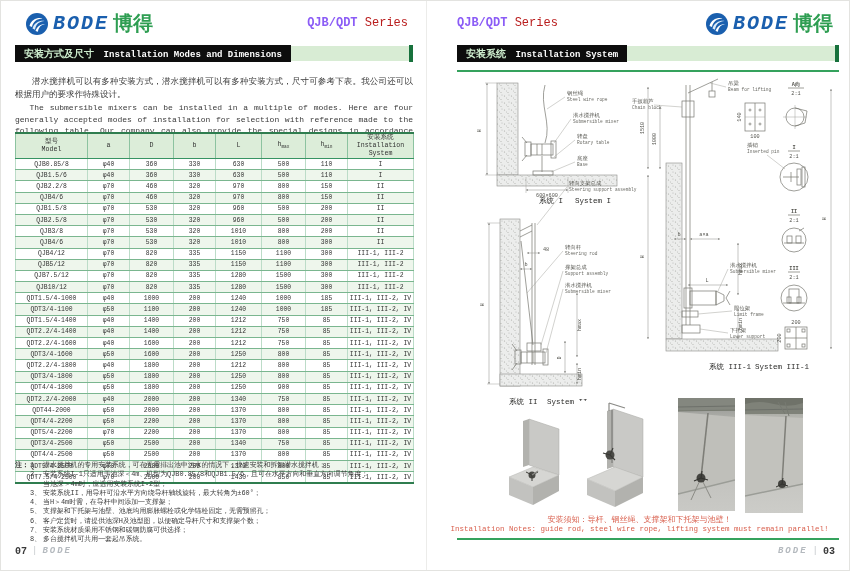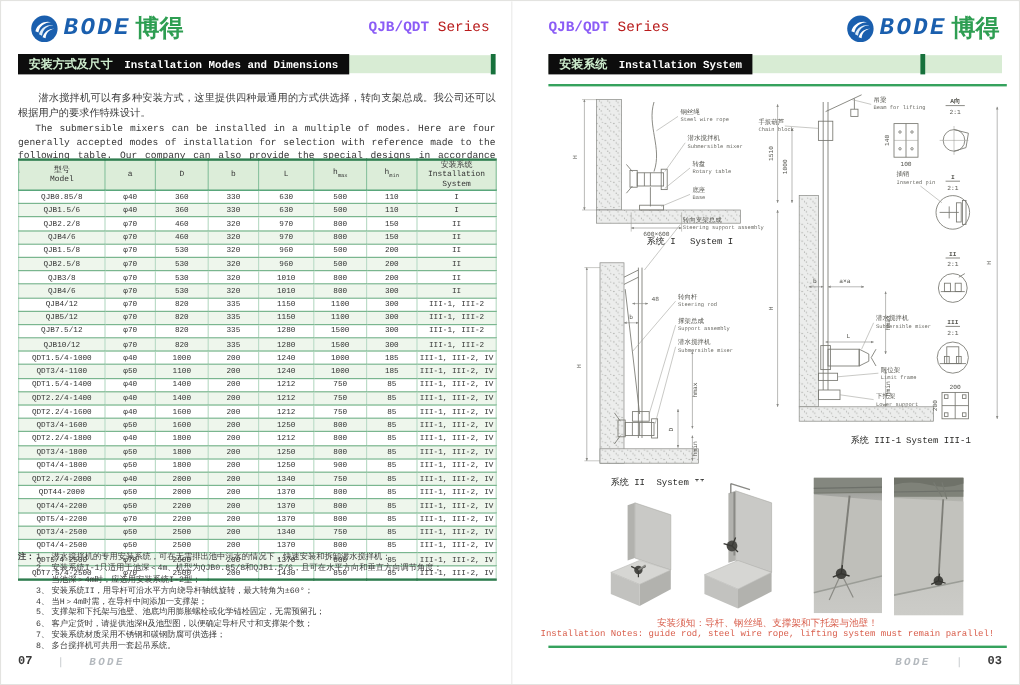--- a/index.html
+++ b/index.html
@@ -43,21 +43,21 @@
   #specTable tbody tr:nth-child(even){background:#eef6ec;}
   #specTable sub{font-size:4.5px;}
 
   
   #notes{position:absolute;left:14px;top:460px;width:400px;color:#3a3a3a;}
   .note-line{font-size:6.9px;line-height:9.3px;white-space:nowrap;}
   .note-line .np{display:inline-block;width:15px;font-weight:bold;}
   .note-line .nn{display:inline-block;width:13px;}
 
   
-  .footer{position:absolute;top:545px;font-size:9px;display:flex;align-items:center;gap:21px;}
+  .footer{position:absolute;top:545px;font-size:9px;display:flex;gap:5px;}
   .footer .pg{font-weight:bold;color:#3a3a3a;font-size:10px;}
   .footer .sep{color:#c5c9cc;font-size:9px;}
   .footer .fbrand{color:#b4b9be;font-weight:bold;letter-spacing:2px;font-style:italic;font-size:9px;}
 
   
   #diagrams{position:absolute;left:20px;top:72px;}
   .dim{stroke:#8a8a86;stroke-width:0.5;}
   .ln{stroke:#76766f;stroke-width:0.7;fill:none;}
   .lnThin{stroke:#9a9a94;stroke-width:0.45;fill:none;}
   text.lblCn{font-size:5.4px;fill:#55554f;}
@@ -95,21 +95,21 @@
 
     <div class="titlebar" style="left:14px;top:44px;width:398px;">
       <div class="strip" style="width:394px;"></div>
       <div class="endbar" style="right:0;"></div>
       <div class="black">
         <span class="t-cn">安装方式及尺寸</span>
         <span class="t-en">Installation Modes and Dimensions</span>
       </div>
     </div>
 
-    <p class="intro" id="introCn">潜水搅拌机可以有多种安装方式，这里提供四种最通用的方式供选择，转向支架总成。我公司还可以根据用户的要求作特殊设计。</p>
+    <p class="intro" id="introCn">潜水搅拌机可以有多种安装方式，潜水搅拌机可以有多种安装方式，尺寸可参考下表。我公司还可以根据用户的要求作特殊设计。</p>
     <p class="intro" id="introEn">The submersible mixers can be installed in a multiple of modes. Here are four generally accepted modes of installation for selection with reference made to the following table. Our company can also provide the special designs in accordance with the demand of the users.</p>
 
     <table id="specTable">
       <colgroup>
         <col style="width:72px">
           <col style="width:42px">
           <col style="width:44px">
           <col style="width:42px">
         <col style="width:46px">
           <col style="width:44px">
@@ -451,21 +451,21 @@
       <svg width="24" height="24" viewBox="0 0 24 24">
         <circle cx="12" cy="12" r="11" fill="#1a5fae"></circle>
         <path d="M4.5,14 C6,7.5 13,5 17.5,6.5 C12,6.8 8,9.5 7,15 Z" fill="#ffffff"></path>
         <path d="M7.5,16.5 C9,10.5 15.5,8 19.5,9 C14.5,9.4 10.8,12 10,17.8 Z" fill="#dcebf8"></path>
         <path d="M10.5,19 C12,13.8 17,11.5 20.5,12 C16.5,12.6 13.4,15 13,19.8 Z" fill="#ffffff"></path>
       </svg>
       <span class="logo-en">BODE</span>
       <span class="logo-cn">博得</span>
     </div>
 
-    <div class="titlebar" style="left:30px;top:44px;width:314px;">
+    <div class="titlebar" style="left:30px;top:44px;width:382px;">
       <div class="strip" style="width:378px;"></div>
       <div class="endbar" style="right:0;"></div>
       <div class="black">
         <span class="t-cn">安装系统</span>
         <span class="t-en">Installation System</span>
       </div>
     </div>
     <div class="rule" style="left:30px;top:69px;width:382px;"></div>
 
     <svg id="diagrams" width="400" height="335" viewBox="0 0 400 335">

